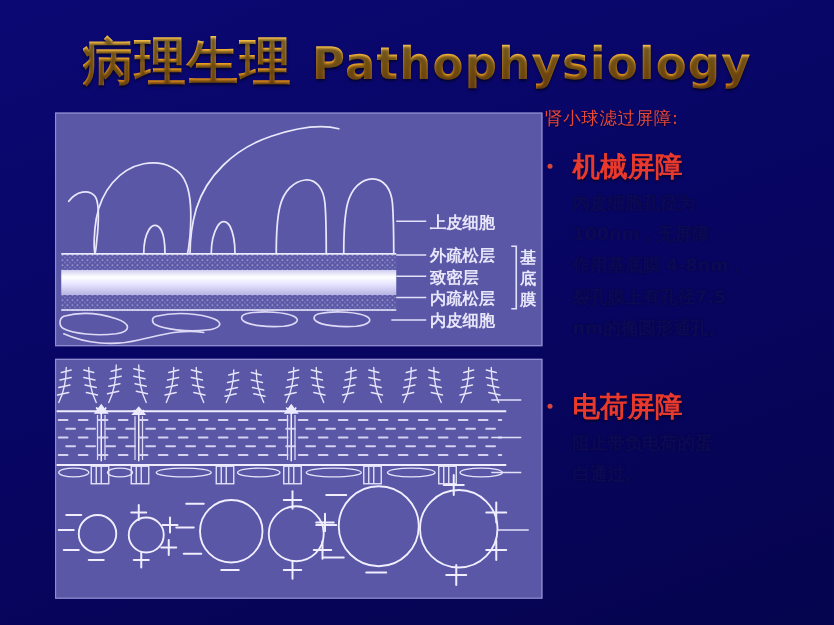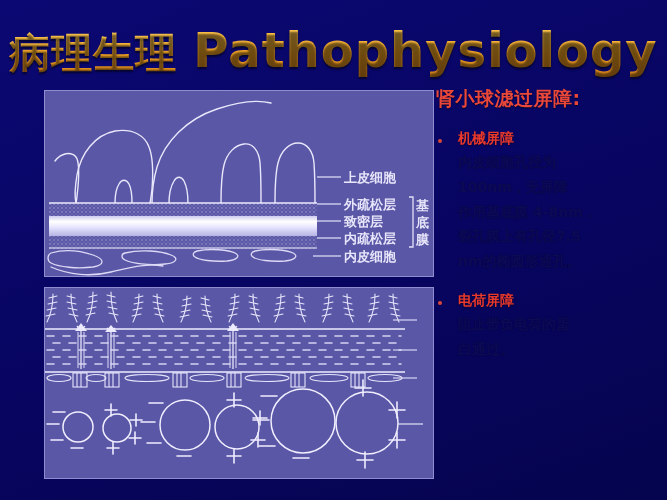--- a/index.html
+++ b/index.html
@@ -10,21 +10,21 @@
     position:relative;
   }
   .slide{position:absolute;inset:0;background:linear-gradient(160deg,#0b0873 0%,#070560 55%,#05044e 100%);}
 
   
   .title{
     position:absolute;left:0;top:22px;width:667px;text-align:center;
     white-space:nowrap;
   }
   .title span{
-    font-size:48px;font-weight:bold;letter-spacing:1px;
+    font-size:36px;font-weight:bold;letter-spacing:1px;
     background:linear-gradient(180deg,#ffcf5a 0%,#f5a623 55%,#d8821a 100%);
     -webkit-background-clip:text;background-clip:text;color:#f0a829;
     -webkit-text-fill-color:transparent;
     text-shadow:0 2px 2px rgba(0,0,0,.55);
     font-family:"DejaVu Sans","Liberation Sans",sans-serif;
   }
   .title .cn{font-size:41px;margin-right:16px;font-family:"DejaVu Sans",sans-serif;}
 
   
   .panel{
@@ -34,33 +34,33 @@
     overflow:hidden;
   }
   #panel-top{left:44px;top:90px;width:388px;height:185px;font-weight:bold;}
   #panel-bottom{left:44px;top:287px;width:388px;height:190px;}
 
   .panel svg{display:block;width:100%;height:100%;}
 
   
   .rcol{position:absolute;left:436px;top:86px;width:225px;}
   .rhead{
-    color:#e8473a;font-weight:bold;font-size:19px;
+    color:#e8473a;font-weight:normal;font-size:14px;
     font-family:"DejaVu Sans",sans-serif;
     letter-spacing:.5px;
     text-shadow:0 1px 1px rgba(0,0,0,.6);
   }
   .blockitem{margin-top:18px;}
   .bullet-row{display:flex;align-items:flex-start;}
   .bdot{
     width:4px;height:4px;border-radius:50%;background:#d8463a;
     margin:9px 16px 0 2px;flex:0 0 auto;
   }
   .btitle{
-    color:#e8392c;font-weight:bold;font-size:14px;
+    color:#e8392c;font-weight:bold;font-size:22px;
     font-family:"DejaVu Sans",sans-serif;
     text-shadow:0 1px 2px rgba(0,0,0,.5);
     line-height:1.2;
   }
   .bbody{
     margin:6px 0 0 22px;
     color:#0c0a55;
     font-size:14px;line-height:1.42;font-weight:bold;
     font-family:"DejaVu Sans",sans-serif;
     text-shadow:0 0 1px rgba(0,0,0,.35);
@@ -367,21 +367,21 @@
       </div>
       <div class="bbody">
         <p>内皮细胞孔径为</p>
         <p>100nm，无屏障</p>
         <p>作用基底膜 4-8nm，</p>
         <p>裂孔膜上有孔径7.5</p>
         <p>nm的椭圆形通孔。</p>
       </div>
     </div>
 
-    <div class="blockitem" style="margin-top:20px">
+    <div class="blockitem" style="margin-top:40px">
       <div class="bullet-row">
         <span class="bdot"></span>
         <span class="btitle">电荷屏障</span>
       </div>
       <div class="bbody">
         <p>阻止带负电荷的蛋</p>
         <p>白通过。</p>
       </div>
     </div>
 

